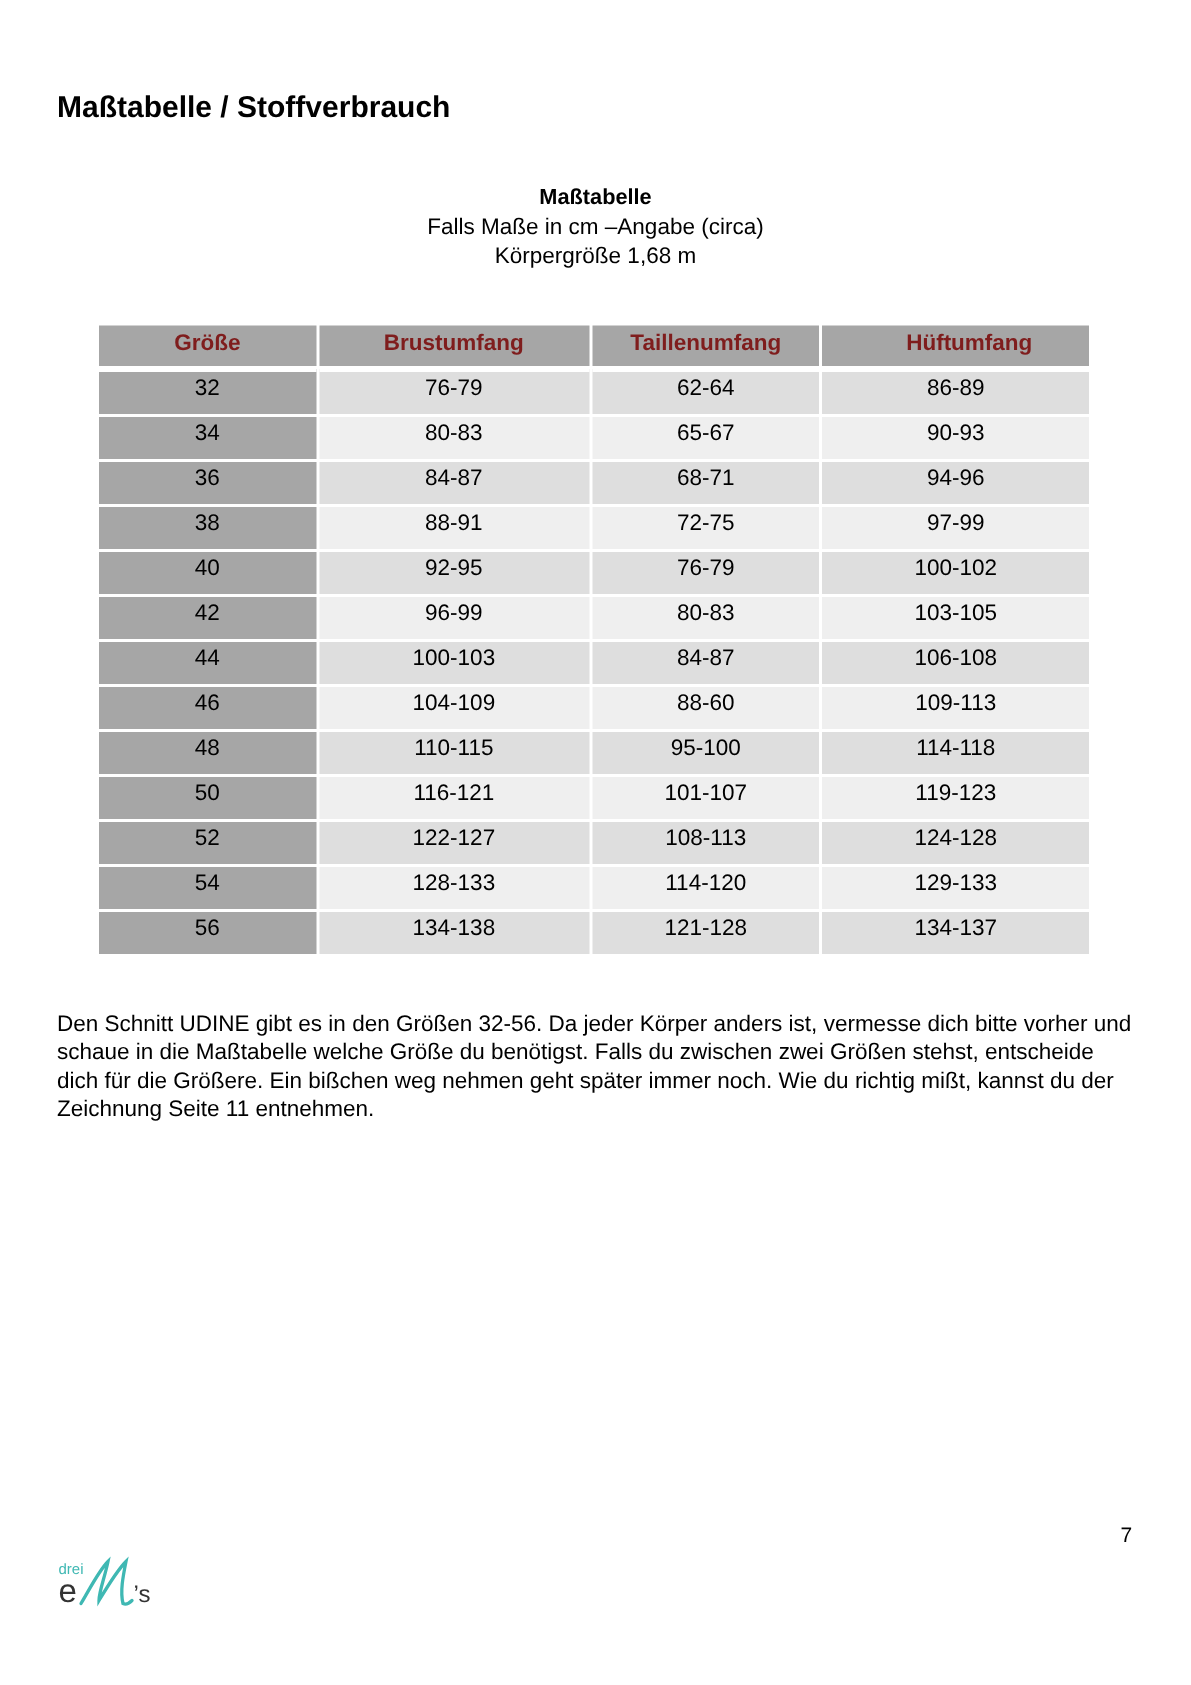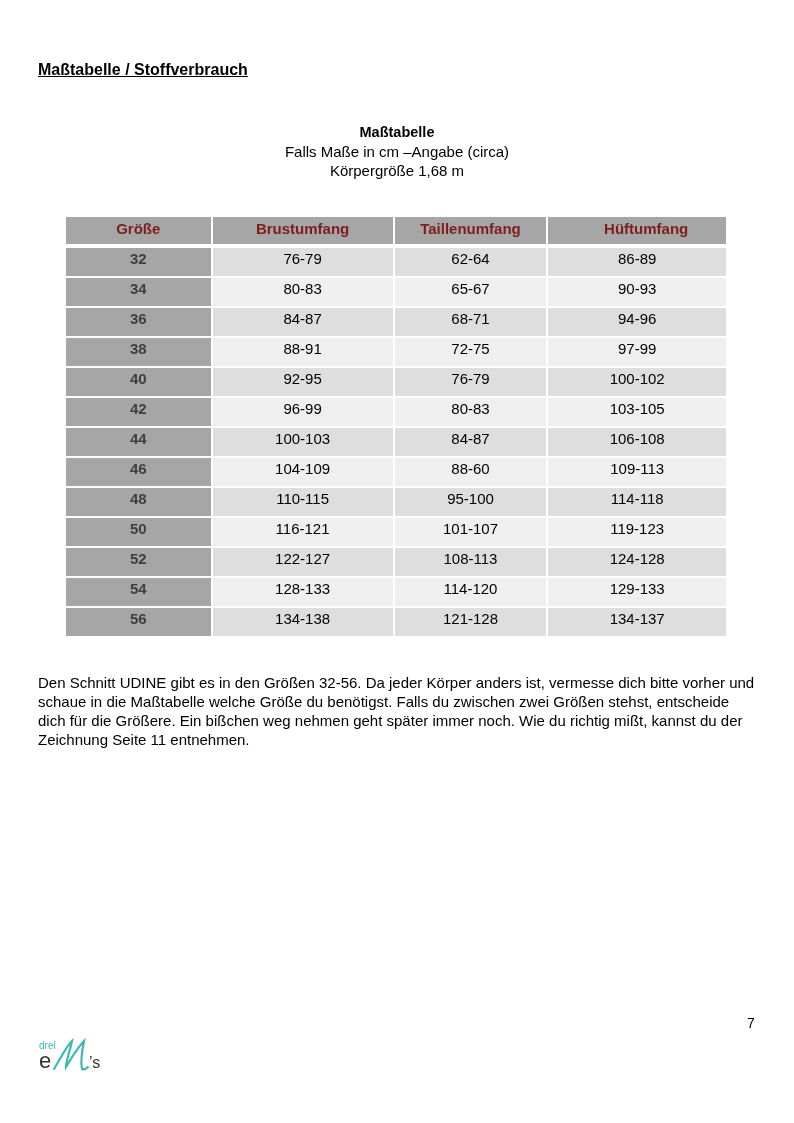--- a/index.html
+++ b/index.html
@@ -2,21 +2,21 @@
 <html><head>
 <meta charset="utf-8">
 <style>
   html, body { margin: 0; padding: 0; background: #ffffff; }
   body {
     width: 794px; height: 1123px; position: relative; overflow: hidden;
     font-family: "Liberation Sans", sans-serif; color: #000;
   }
   .page-title {
     position: absolute; left: 38px; top: 61px;
-    font-size: 16px; font-weight: bold; margin: 0; text-decoration: underline;
+    font-size: 20px; font-weight: bold; margin: 0;
   }
   .caption {
     position: absolute; left: 0; width: 794px; top: 123px;
     text-align: center; font-size: 15px; line-height: 19px;
   }
   .caption .cap-title { font-weight: bold; font-size: 14.5px; }
   table.size-table {
     position: absolute; left: 66px; top: 217px;
     border-collapse: separate; border-spacing: 2px 2px;
     width: 664px; margin-left: -2px; margin-top: -2px;
@@ -29,21 +29,21 @@
   }
   .size-table th.col-size { width: 149px; }
   .size-table th.col-bust { width: 184px; }
   .size-table th.col-waist { width: 154px; }
   .size-table th.col-hip { width: 163px; padding-left: 18px; }
   .size-table tbody tr:first-child td { border-top: 2px solid #fff; }
   .size-table td {
     height: 28px; padding: 0; text-align: center; vertical-align: top;
     line-height: 22px;
   }
-  .size-table td.size-cell { background: #a6a6a6; color: #404040; font-weight: bold; }
+  .size-table td.size-cell { background: #a6a6a6; color: #000000; font-weight: normal; }
   .size-table tr.odd td.val { background: #dedede; }
   .size-table tr.even td.val { background: #efefef; }
   .body-text {
     position: absolute; left: 38px; top: 673px; width: 720px;
     font-size: 15px; line-height: 19px; margin: 0;
   }
   .page-number {
     position: absolute; left: 747px; top: 1015px;
     font-size: 14px;
   }

